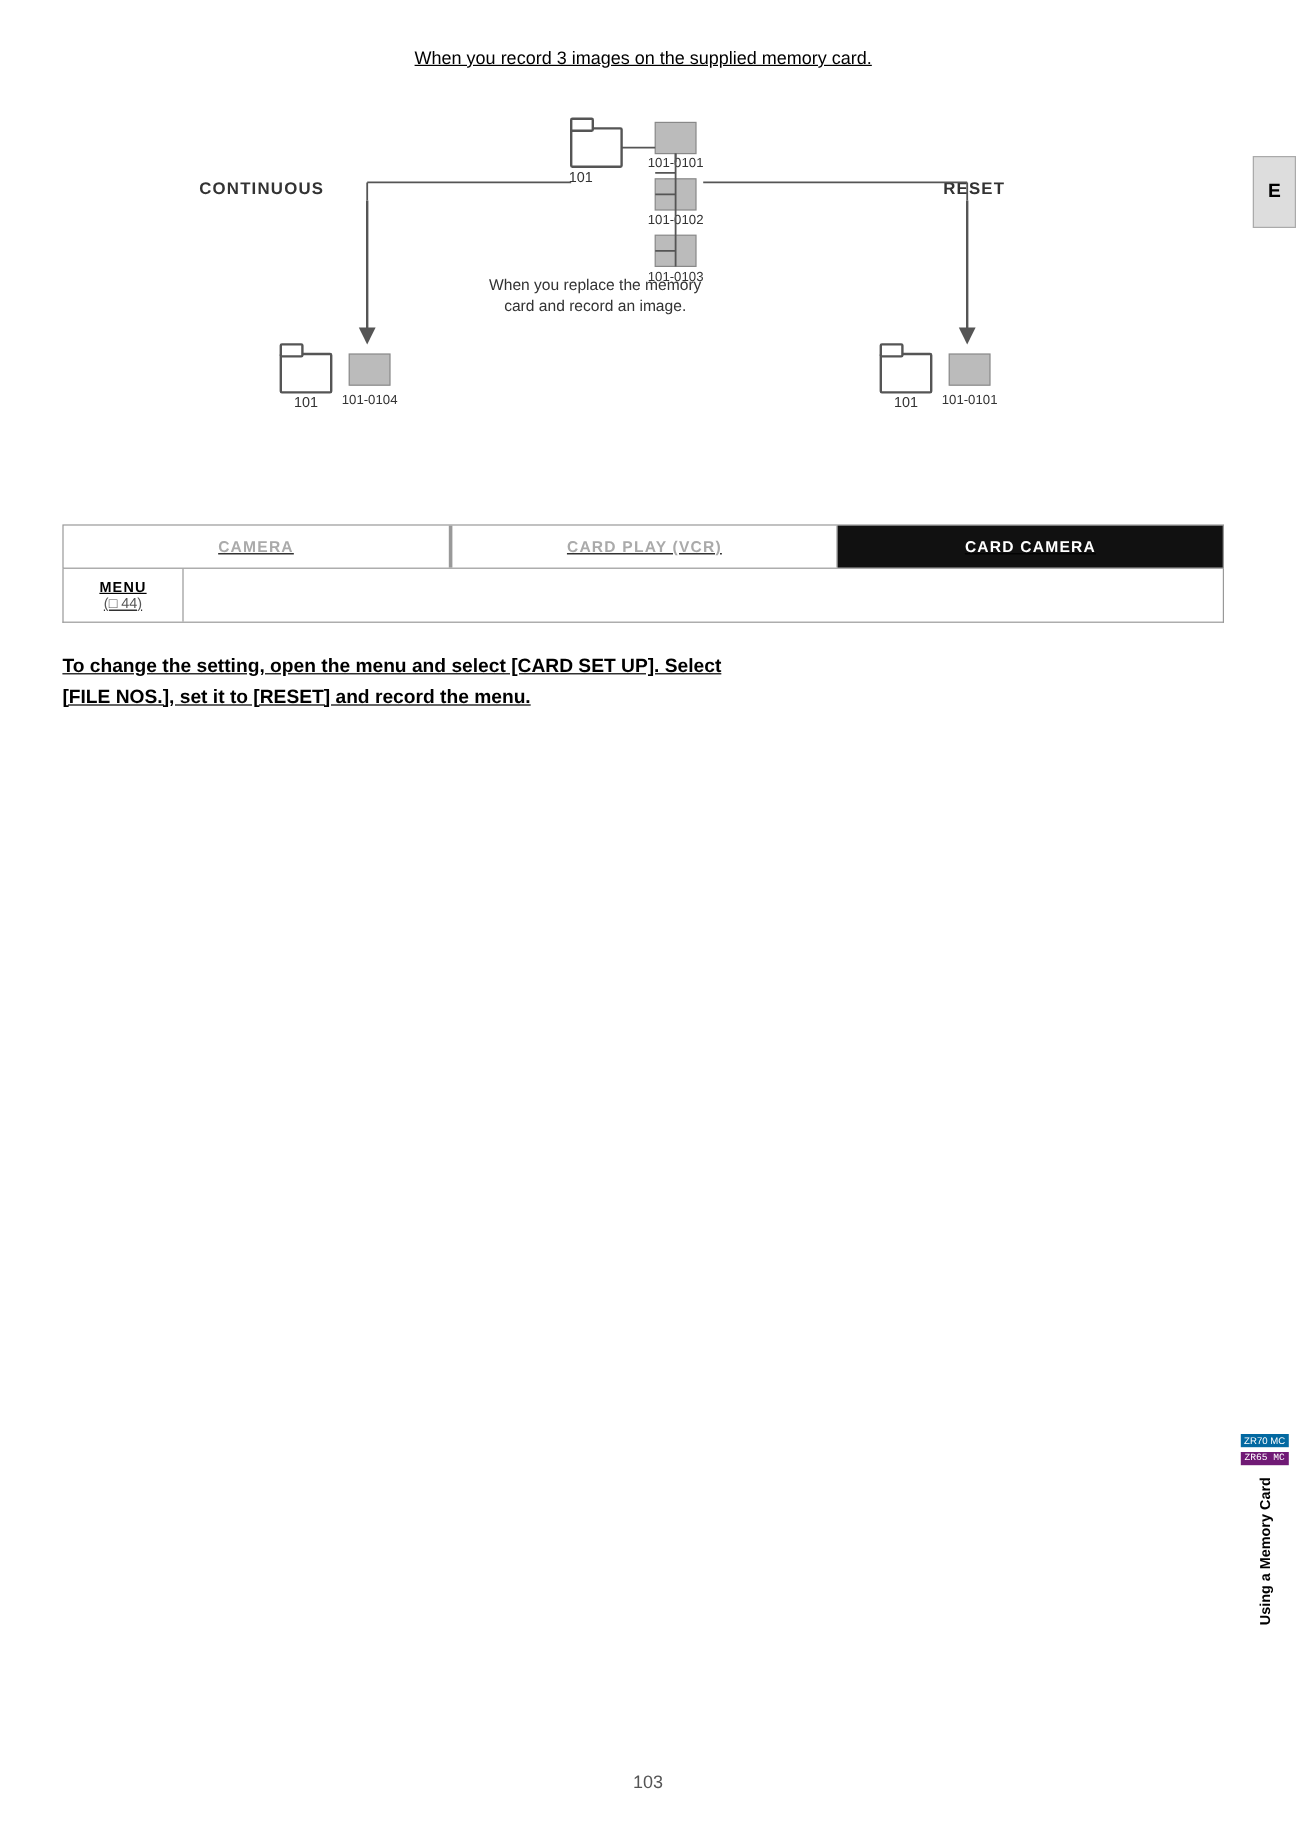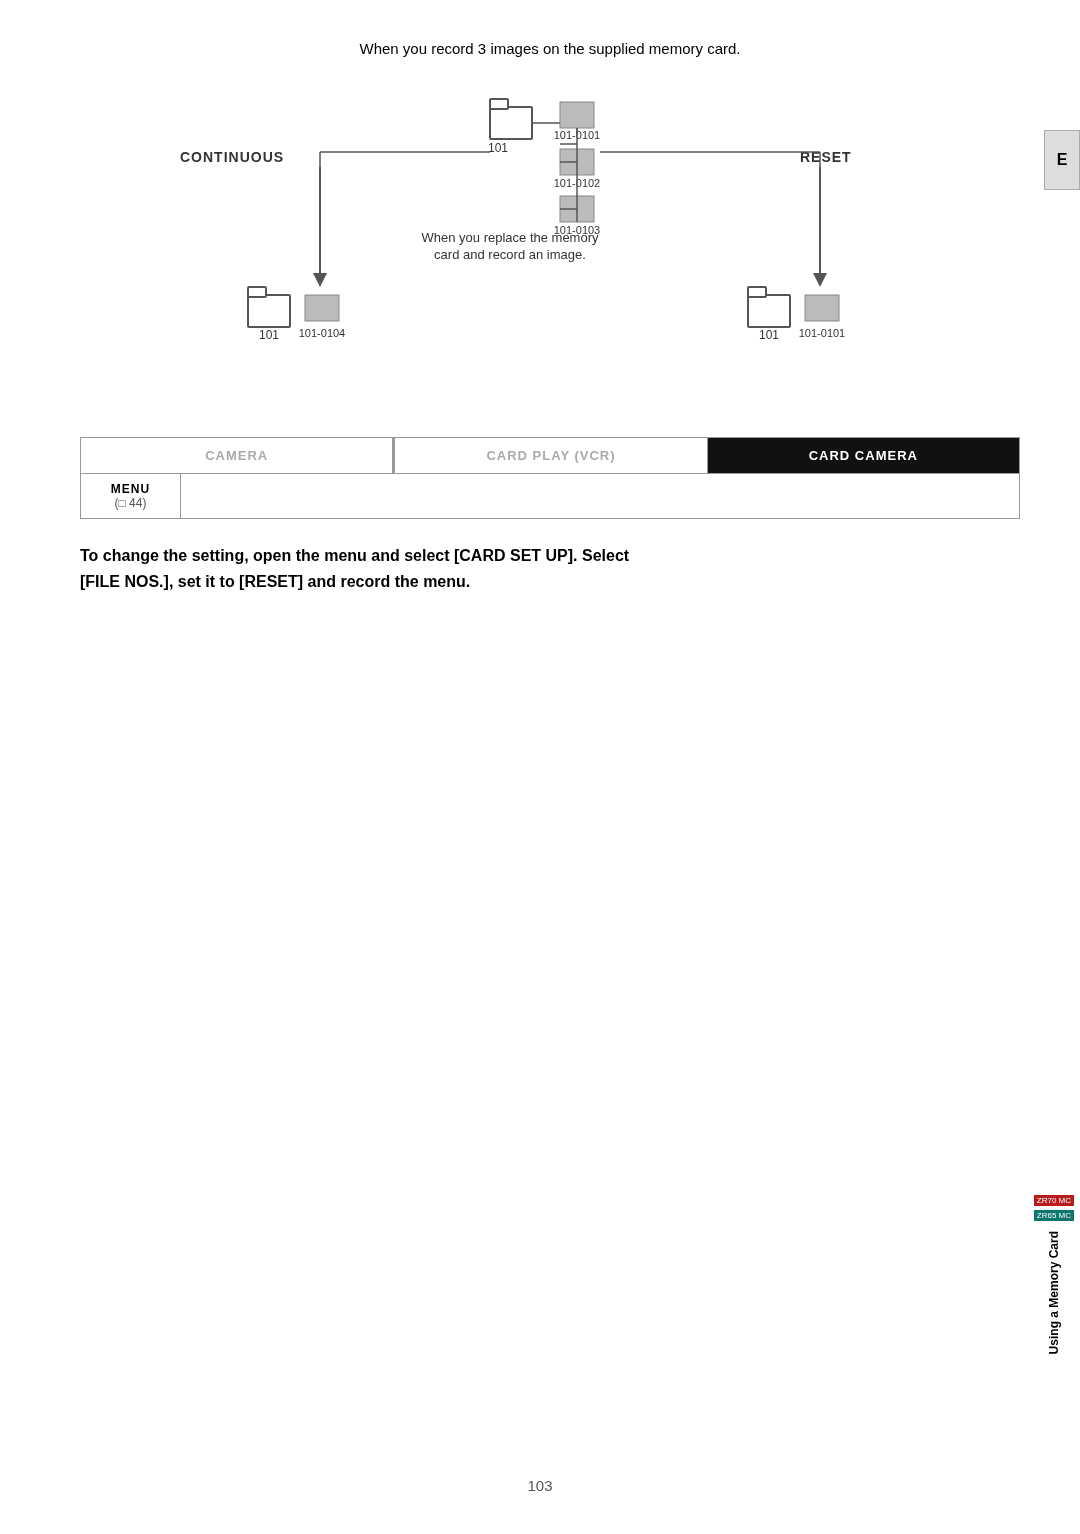--- a/index.html
+++ b/index.html
@@ -8,22 +8,23 @@
       height: 1534px;
       background: #fff;
       font-family: Arial, sans-serif;
       font-size: 14px;
       color: #000;
       position: relative;
       overflow: hidden;
     }
 
     .page-content {
-      padding: 40px 60px 40px 80px;
+      padding: 40px 60px 40px 52px;
       position: relative;
+      text-decoration: underline;
     }
 
     
     .top-caption {
       text-align: center;
       font-size: 15px;
       margin-bottom: 20px;
     }
 
     
@@ -158,33 +159,34 @@
       position: absolute;
       right: 6px;
       bottom: 180px;
       display: flex;
       flex-direction: column;
       align-items: center;
       gap: 4px;
     }
 
     .side-badge-zr70 {
-      background: #b91c1c;
+      background: #0369a1;
       color: #fff;
       font-size: 8px;
       padding: 1px 3px;
       white-space: nowrap;
     }
 
     .side-badge-zr65 {
-      background: #0f766e;
+      background: #701a75;
       color: #fff;
       font-size: 8px;
       padding: 1px 3px;
       white-space: nowrap;
+      font-family: Liberation Mono, monospace;
     }
 
     .side-rotated-text {
       writing-mode: vertical-rl;
       text-orientation: mixed;
       transform: rotate(180deg);
       font-size: 12px;
       font-weight: bold;
       white-space: nowrap;
       margin-top: 6px;

